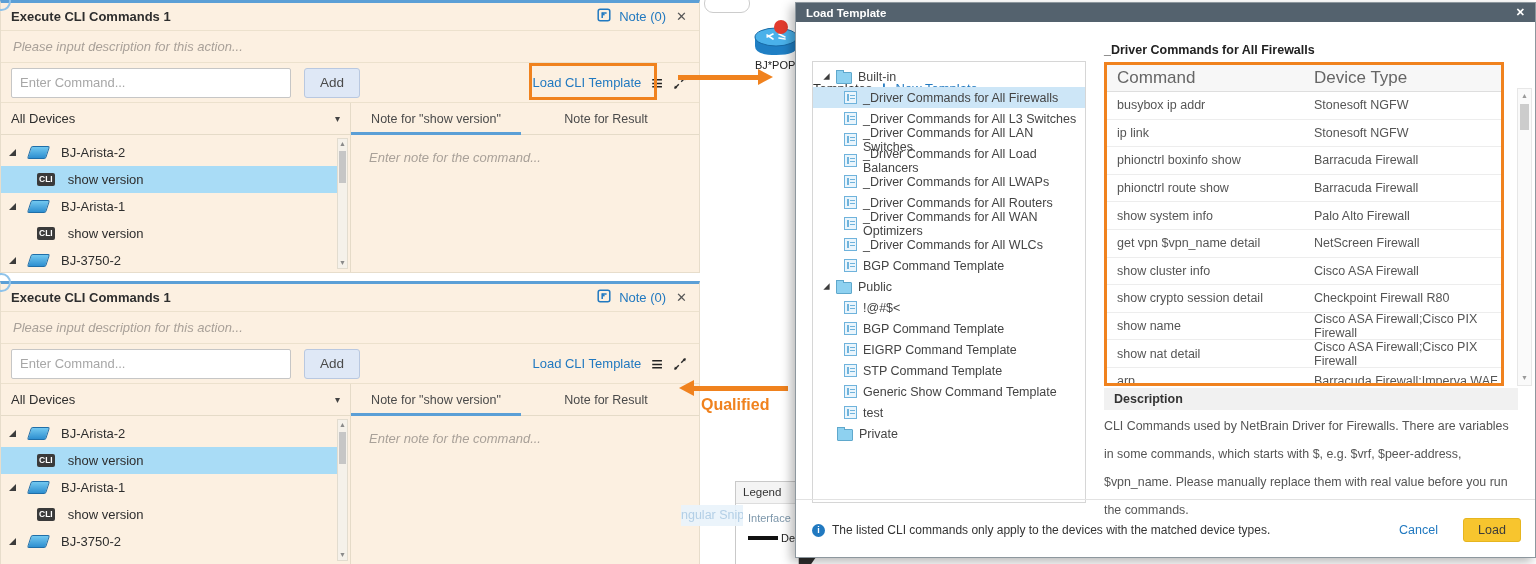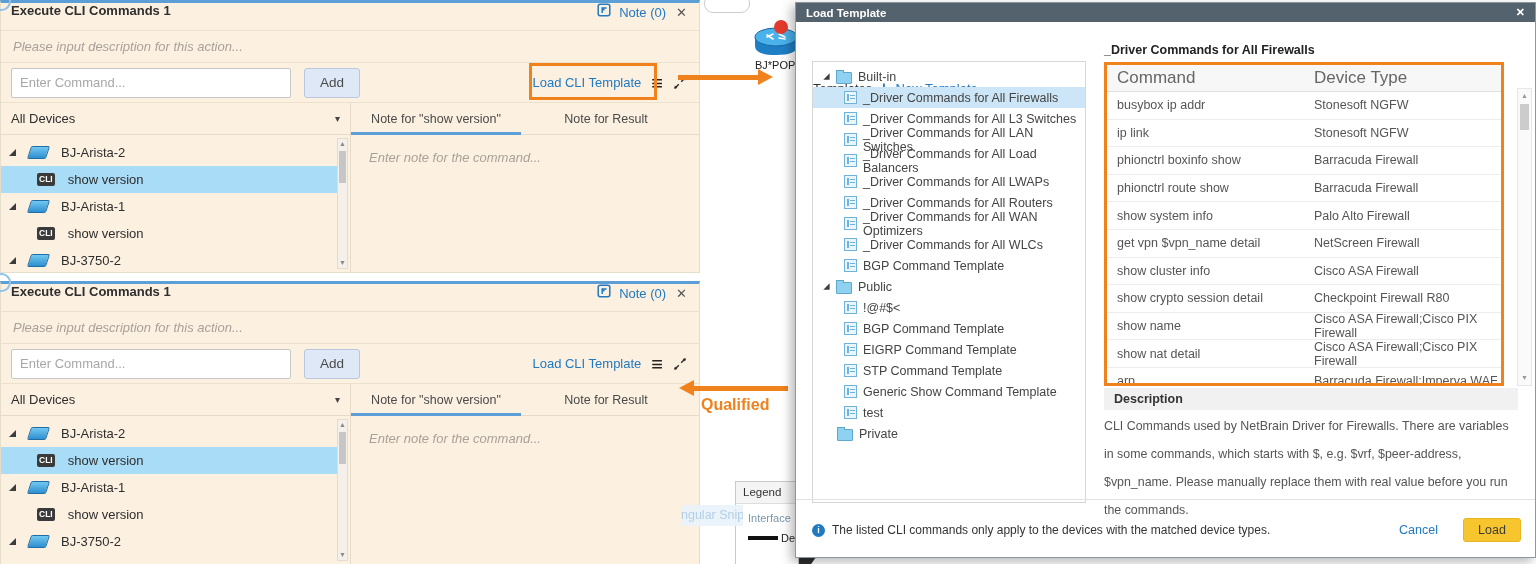--- a/index.html
+++ b/index.html
@@ -15,21 +15,21 @@
   .legend-if{margin:8px 0 0 12px;color:#7d97ab;font-size:11px;}
   .legend-row{display:flex;align-items:center;margin:8px 0 0 12px;color:#222;font-size:11px;gap:3px;}
   .legend-line{display:inline-block;width:30px;height:4px;background:#111;}
   .watermark{position:absolute;left:681px;top:505px;width:62px;height:21px;line-height:21px;background:rgba(234,243,251,.93);color:#b3cfe6;font-size:12.5px;z-index:4;overflow:hidden;white-space:nowrap;}
   .bg-dark-shape{position:absolute;left:789px;top:553px;width:26px;height:11px;background:#2e2e2e;transform:skewX(-35deg);z-index:2;}
 
   
   .panel{position:absolute;left:0;width:700px;background:#fcf0e1;border:1px solid #e7ddcb;border-top:3px solid #5b9fd6;box-sizing:border-box;display:flex;flex-direction:column;z-index:3;}
   .p1{top:0;height:273px;}
   .p2{top:281px;height:283px;border-bottom:none;}
-  .p-head{height:27px;display:flex;align-items:flex-start;padding:0 10px;border-bottom:1px solid #ece1cd;flex:none;}
+  .p-head{height:27px;display:flex;align-items:center;padding:0 10px;border-bottom:1px solid #ece1cd;flex:none;}
   .p-title{font-size:13px;font-weight:bold;color:#2e2e2e;}
   .p-head-right{margin-left:auto;display:flex;align-items:center;gap:8px;}
   .note-link{font-size:13px;color:#2179C0;text-decoration:none;cursor:pointer;}
   .p-close{font-size:13px;color:#555;cursor:pointer;padding:0 2px;}
   .p-desc{height:31px;display:flex;align-items:center;padding:0 12px;font-size:13px;font-style:italic;color:#a9a199;border-bottom:1px solid #ece1cd;flex:none;}
   .p-cmd{height:39px;display:flex;align-items:center;padding:0 10px;flex:none;}
   .cmd-input{width:262px;height:28px;border:1px solid #c6c6c6;border-radius:2px;padding:0 8px;font-size:13px;color:#333;font-family:"Liberation Sans",sans-serif;background:#fff;}
   .cmd-input::placeholder{color:#a7a7a7;}
   .add-btn{margin-left:13px;width:56px;height:30px;background:#dfe8f6;border:1px solid #b9c8e0;border-radius:3px;font-size:13.5px;color:#4a4a4a;font-family:"Liberation Sans",sans-serif;cursor:pointer;}
   .cmd-right{margin-left:auto;display:flex;align-items:center;gap:10px;padding-right:2px;}

